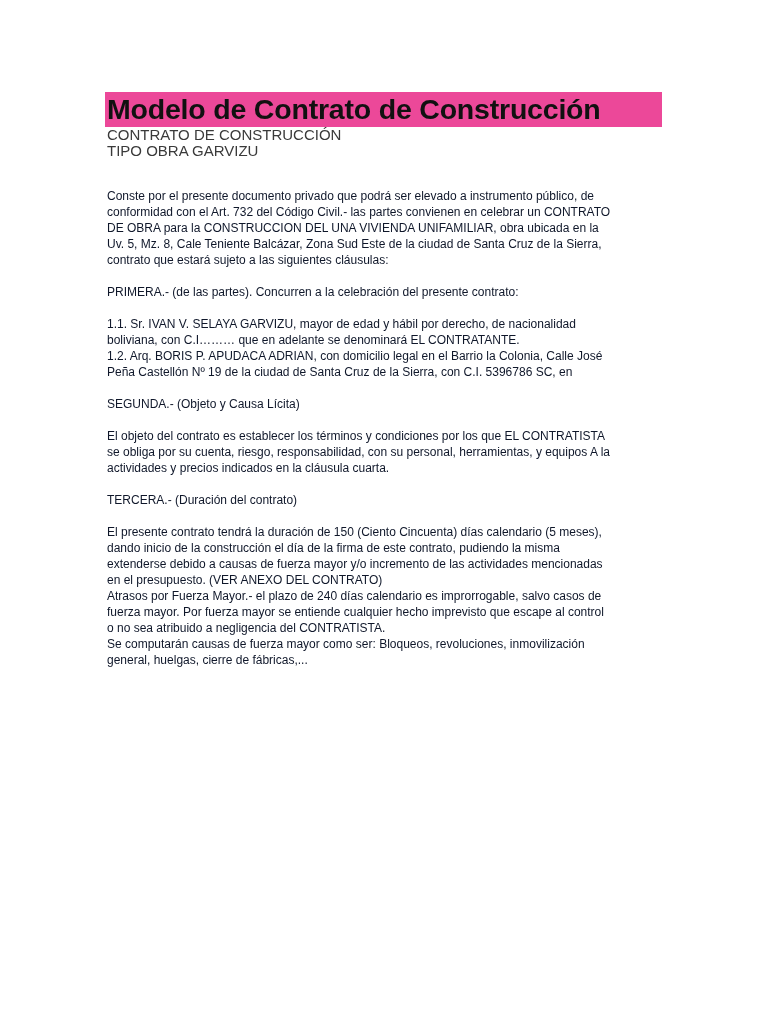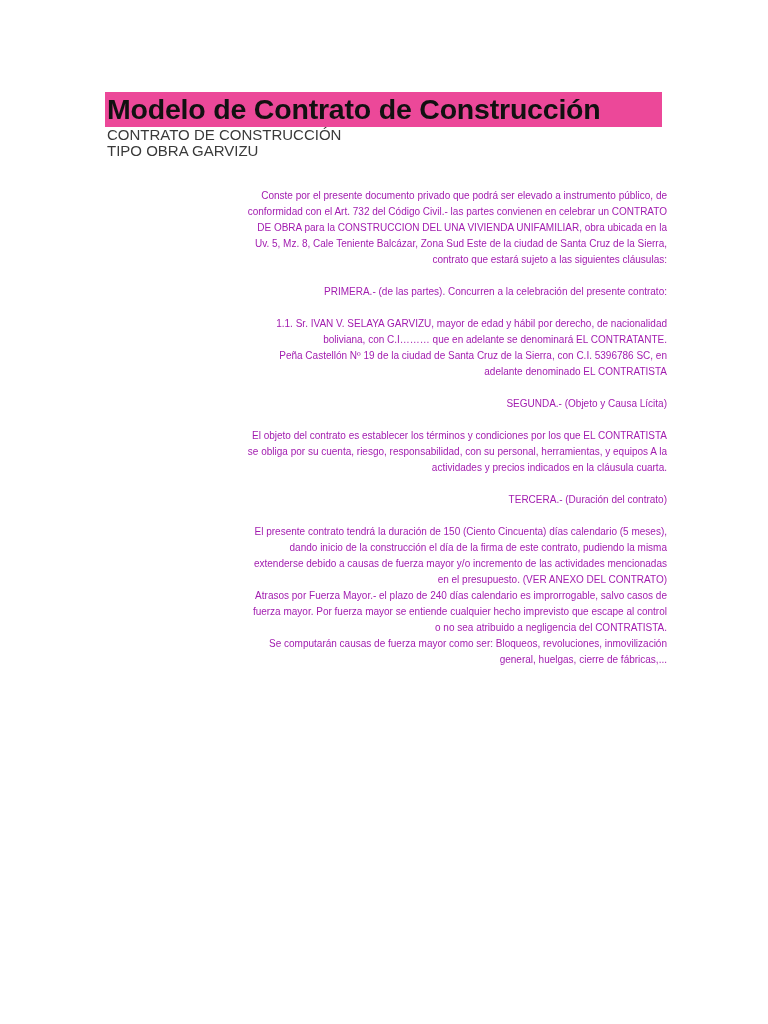--- a/index.html
+++ b/index.html
@@ -39,25 +39,24 @@
     letter-spacing: -0.2px;
     white-space: nowrap;
   }
   .subtitle {
     font-size: 15px;
     line-height: 15.5px;
     color: #3a3a3a;
     white-space: nowrap;
   }
   .block {
-    font-size: 10px;
+    font-size: 12px;
     line-height: 16px;
-    color: #a21caf;
+    color: #0f172a;
     white-space: nowrap;
-    text-align: right;
   }
   .line { display: block; }
   .gap-lg { height: 32px; }
   .gap { height: 16px; }
 </style>
 </head>
 <body>
 
 <div class="page">
 
@@ -80,22 +79,22 @@
     <span class="line">contrato que estará sujeto a las siguientes cláusulas:</span>
   </div>
 
   <div class="gap"></div>
 
   <div class="block">
     <span class="line">PRIMERA.- (de las partes). Concurren a la celebración del presente contrato:</span>
     <div class="gap"></div>
     <span class="line">1.1. Sr. IVAN V. SELAYA GARVIZU, mayor de edad y hábil por derecho, de nacionalidad</span>
     <span class="line">boliviana, con C.I……… que en adelante se denominará EL CONTRATANTE.</span>
+    <span class="line">1.2. Arq. BORIS P. APUDACA ADRIAN, con domicilio legal en el Barrio la Colonia, Calle José</span>
     <span class="line">Peña Castellón Nº 19 de la ciudad de Santa Cruz de la Sierra, con C.I. 5396786 SC, en</span>
-    <span class="line">adelante denominado EL CONTRATISTA</span>
   </div>
 
   <div class="gap"></div>
 
   <div class="block">
     <span class="line">SEGUNDA.- (Objeto y Causa Lícita)</span>
     <div class="gap"></div>
     <span class="line">El objeto del contrato es establecer los términos y condiciones por los que EL CONTRATISTA</span>
     <span class="line">se obliga por su cuenta, riesgo, responsabilidad, con su personal, herramientas, y equipos A la</span>
     <span class="line">actividades y precios indicados en la cláusula cuarta.</span>

